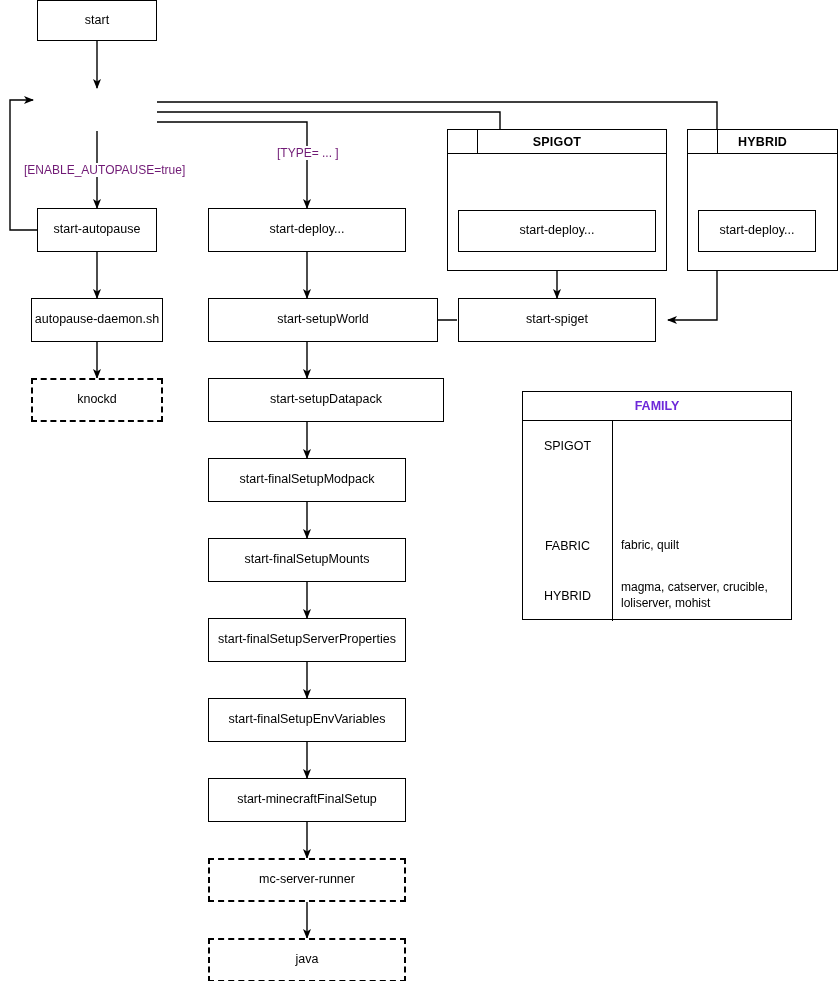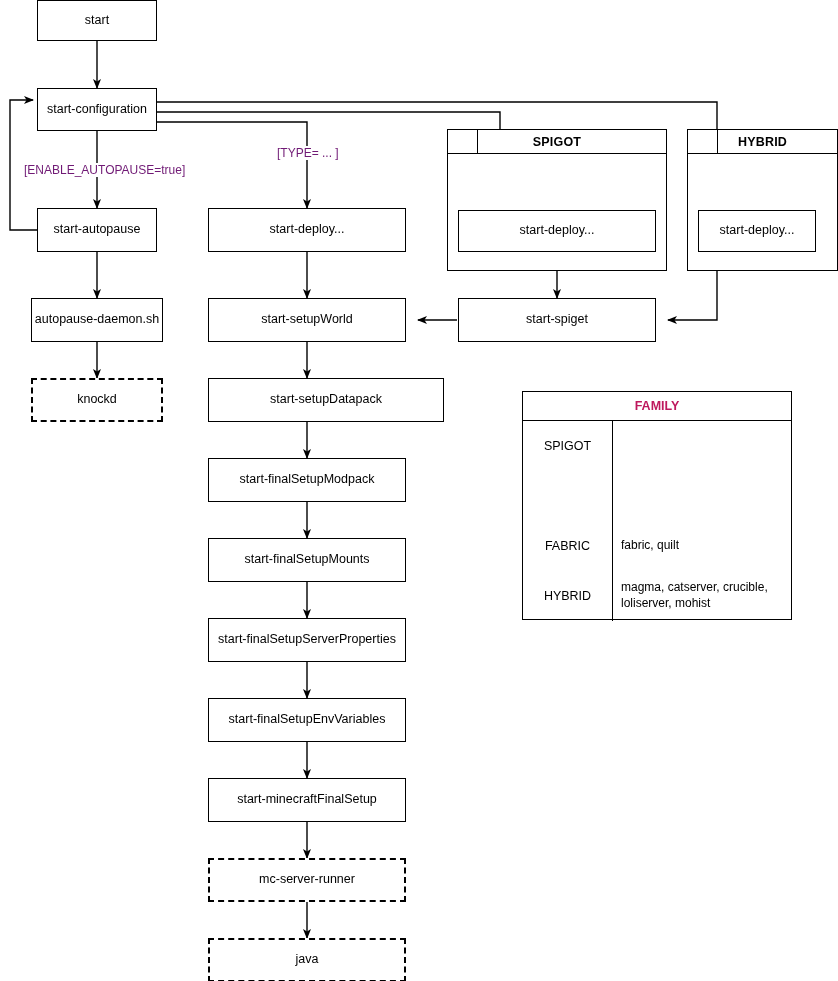--- a/index.html
+++ b/index.html
@@ -63,21 +63,21 @@
     width:270px;height:229px;
     box-sizing:border-box;
     border:1px solid #000000;
     background:#ffffff;
   }
   #family .fam-head{
     height:29px;
     box-sizing:border-box;
     border-bottom:1px solid #000000;
     display:flex;align-items:center;justify-content:center;
-    font-size:12.5px;font-weight:bold;color:#be185d;
+    font-size:12.5px;font-weight:bold;color:#6d28d9;
   }
   #family .fam-body{position:relative;height:200px;}
   #family .fam-divider{
     position:absolute;left:89px;top:0;bottom:0;width:1px;background:#000000;
   }
   #family .fam-row{
     position:absolute;left:0;right:0;height:50px;display:flex;
   }
   #family .fam-key{
     width:89px;box-sizing:border-box;
@@ -143,31 +143,30 @@
     <div class="group-title">SPIGOT</div>
   </div>
 
   <div class="group" style="left:687px;top:129px;width:151px;height:142px;">
     <div class="group-tab"></div>
     <div class="group-title">HYBRID</div>
   </div>
 
   <div class="node" style="left:37px;top:0px;width:120px;height:41px;">start</div>
 
-  <div class="node" style="left:37px;top:88px;width:120px;height:43px;">start-configuration</div>
 
   <div class="node" style="left:37px;top:208px;width:120px;height:44px;">start-autopause</div>
 
   <div class="node" style="left:31px;top:298px;width:132px;height:44px;">autopause-daemon.sh</div>
 
   <div class="node dashed" style="left:31px;top:378px;width:132px;height:44px;">knockd</div>
 
   <div class="node" style="left:208px;top:208px;width:198px;height:44px;">start-deploy...</div>
 
-  <div class="node" style="left:208px;top:298px;width:198px;height:44px;">start-setupWorld</div>
+  <div class="node" style="left:208px;top:298px;width:230px;height:44px;">start-setupWorld</div>
 
   <div class="node" style="left:208px;top:378px;width:236px;height:44px;">start-setupDatapack</div>
 
   <div class="node" style="left:208px;top:458px;width:198px;height:44px;">start-finalSetupModpack</div>
 
   <div class="node" style="left:208px;top:538px;width:198px;height:44px;">start-finalSetupMounts</div>
 
   <div class="node" style="left:208px;top:618px;width:198px;height:44px;">start-finalSetupServerProperties</div>
 
   <div class="node" style="left:208px;top:698px;width:198px;height:44px;">start-finalSetupEnvVariables</div>

